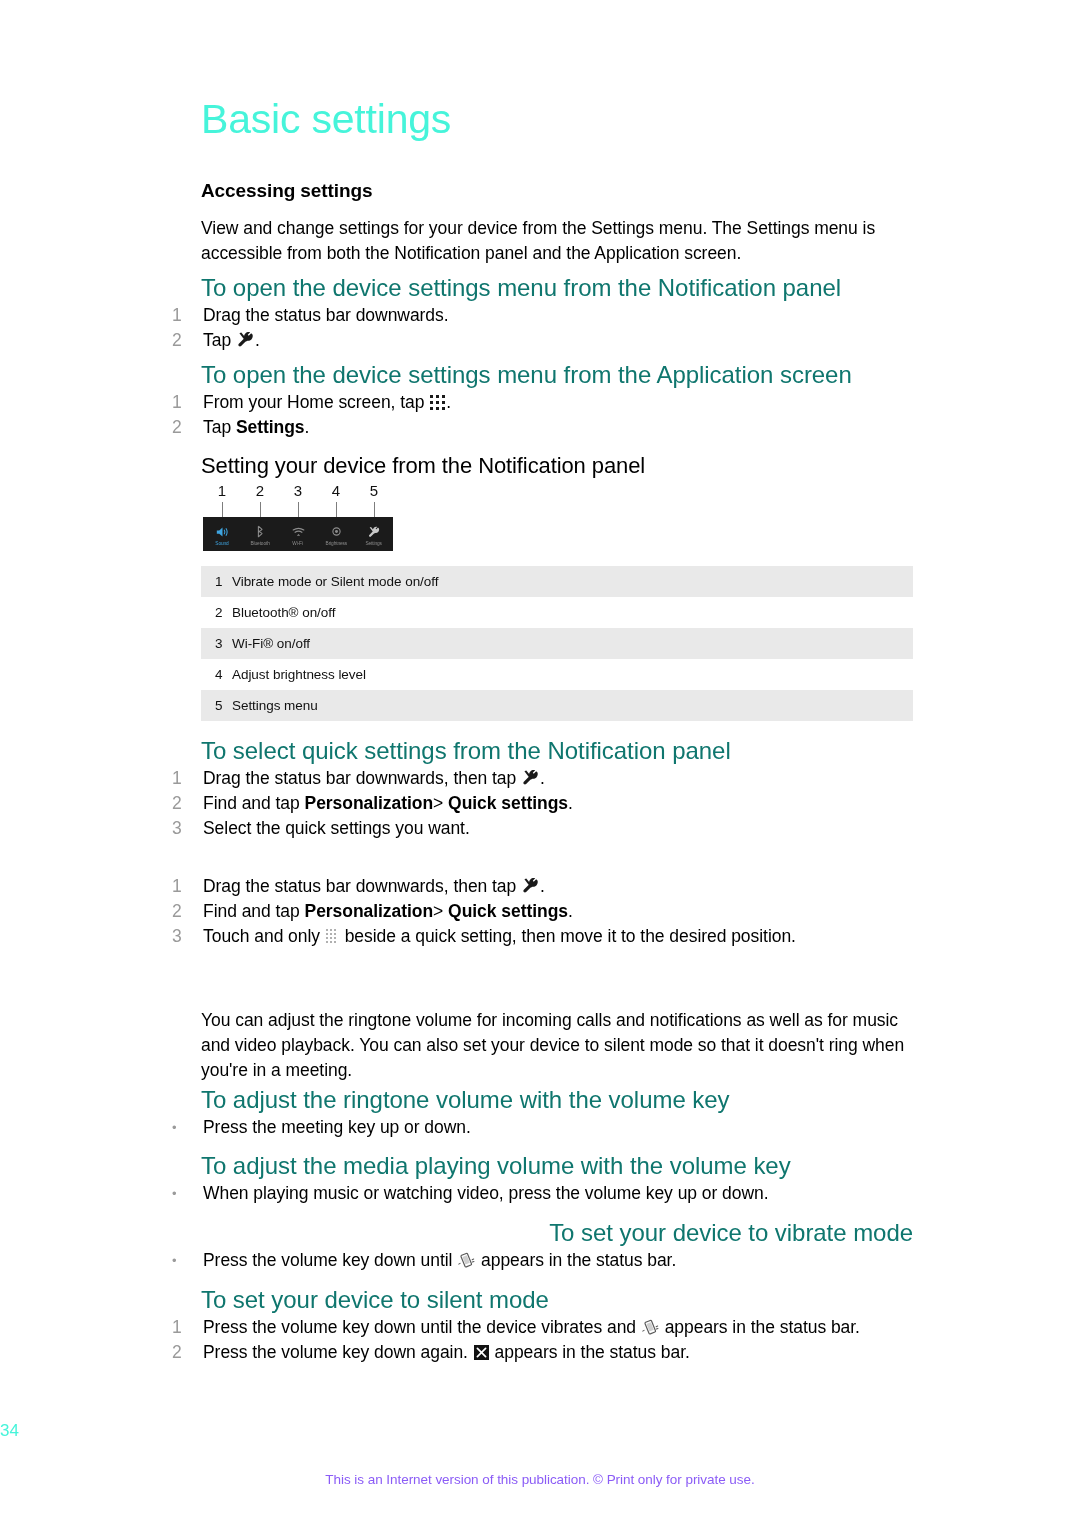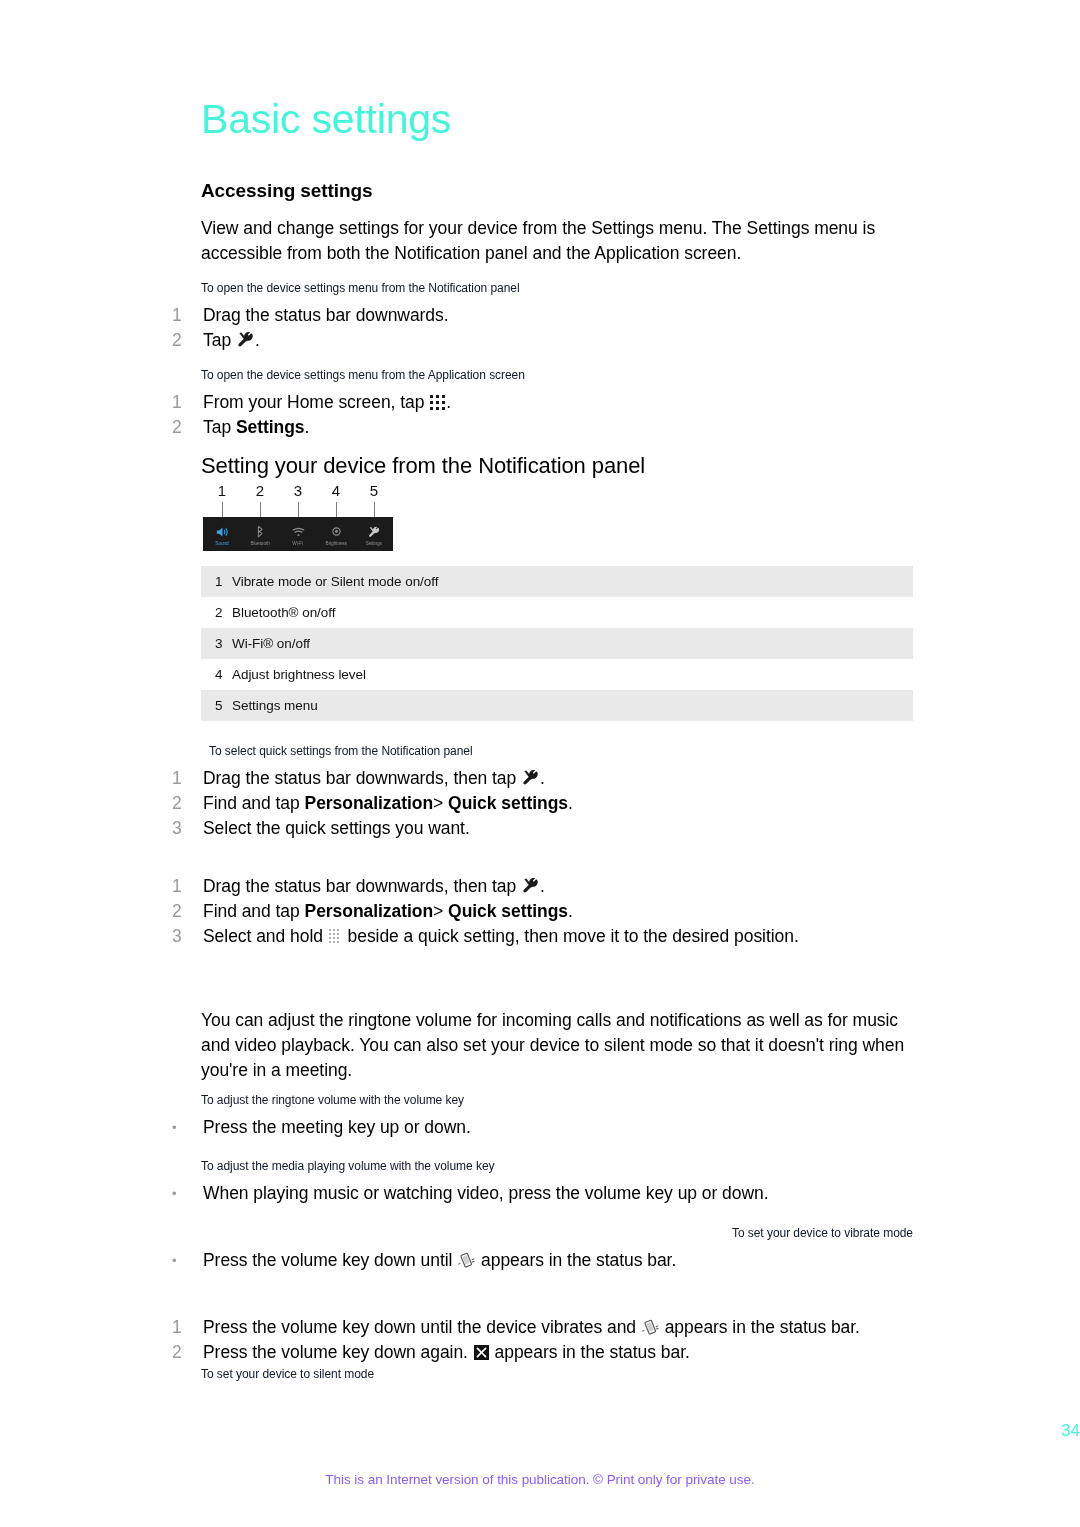--- a/index.html
+++ b/index.html
@@ -41,24 +41,24 @@
     letter-spacing: -0.1px;
   }
   .h3-plain {
     font-size: 22px;
     line-height: 28px;
     font-weight: 400;
     color: #000;
     letter-spacing: -0.1px;
   }
   .task-title {
-    font-size: 12px;
+    font-size: 24px;
     line-height: 22px;
     font-weight: 400;
-    color: #0f172a;
+    color: #0f766e;
     letter-spacing: -0.05px;
   }
   .body-text {
     font-size: 17.5px;
     line-height: 25px;
     color: #000;
     letter-spacing: -0.05px;
   }
 
   
@@ -165,21 +165,21 @@
   .legend-row.shade { background: #e9e9e9; }
   .legend-row .rnum { width: 31px; flex: 0 0 31px; padding-left: 14px; box-sizing: border-box; }
   .legend-row .rtxt { flex: 1 1 auto; }
 
   
   .page-number {
     position: absolute;
     left: 0;
     top: 1421px;
     width: 1080px;
-    text-align: right;
+    text-align: left;
     font-size: 17px;
     color: #46f4da;
   }
   .footer-note {
     position: absolute;
     left: 0;
     top: 1472px;
     width: 1080px;
     text-align: center;
     font-size: 13.5px;
@@ -326,21 +326,21 @@
     <div class="legend-row">
       <span class="rnum">4</span>
       <span class="rtxt">Adjust brightness level</span>
     </div>
     <div class="legend-row shade">
       <span class="rnum">5</span>
       <span class="rtxt">Settings menu</span>
     </div>
   </div>
 
-  <div class="abs col task-title" style="top:740px;margin-left:8px;">To select quick settings from the Notification panel</div>
+  <div class="abs col task-title" style="top:740px;">To select quick settings from the Notification panel</div>
   <div class="steps" style="top:766px;">
     <div class="step">
       <span class="num">1</span>
       <span class="txt"><span>Drag the status bar downwards, then tap </span><span class="inline-icon icon-tools"><svg viewBox="0 0 24 24" width="17" height="17">
               <g fill="#1a1a1a">
                 <path d="M3.4 3.0 L6.0 2.2 L15.0 13.0 L12.6 15.0 Z"></path>
                 <path d="M20.0 3.2 L16.6 6.6 L15.2 5.2 L18.6 1.8 C16.2 1.0 13.6 1.6 11.8 3.4 C10.0 5.2 9.5 7.8 10.3 10.1 L2.6 17.9 C1.7 18.8 1.7 20.2 2.6 21.1 C3.5 22.0 4.9 22.0 5.8 21.1 L13.6 13.4 C15.9 14.2 18.5 13.7 20.3 11.9 C22.1 10.1 22.7 7.5 21.9 5.1 Z"></path>
               </g>
             </svg></span><span>.</span></span>
     </div>
@@ -363,21 +363,21 @@
                 <path d="M20.0 3.2 L16.6 6.6 L15.2 5.2 L18.6 1.8 C16.2 1.0 13.6 1.6 11.8 3.4 C10.0 5.2 9.5 7.8 10.3 10.1 L2.6 17.9 C1.7 18.8 1.7 20.2 2.6 21.1 C3.5 22.0 4.9 22.0 5.8 21.1 L13.6 13.4 C15.9 14.2 18.5 13.7 20.3 11.9 C22.1 10.1 22.7 7.5 21.9 5.1 Z"></path>
               </g>
             </svg></span><span>.</span></span>
     </div>
     <div class="step">
       <span class="num">2</span>
       <span class="txt"><span>Find and tap </span><b>Personalization</b><span>&gt;</span><b> Quick settings</b><span>.</span></span>
     </div>
     <div class="step">
       <span class="num">3</span>
-      <span class="txt"><span>Select and hold </span><span class="inline-icon icon-draghandle"><svg viewBox="0 0 13 15" width="13" height="15">
+      <span class="txt"><span>Touch and only </span><span class="inline-icon icon-draghandle"><svg viewBox="0 0 13 15" width="13" height="15">
               <g fill="#b0b0b0">
                 <rect x="0" y="0" width="2" height="2"></rect>
                 <rect x="4" y="0" width="2" height="2"></rect>
                 <rect x="8" y="0" width="2" height="2"></rect>
                 <rect x="0" y="4" width="2" height="2"></rect>
                 <rect x="4" y="4" width="2" height="2"></rect>
                 <rect x="8" y="4" width="2" height="2"></rect>
                 <rect x="0" y="8" width="2" height="2"></rect>
                 <rect x="4" y="8" width="2" height="2"></rect>
                 <rect x="8" y="8" width="2" height="2"></rect>
@@ -418,21 +418,21 @@
               </g>
               <g stroke="#5a5a5a" stroke-width="1.1" stroke-linecap="round">
                 <path d="M15.0 8.2 L16.6 7.4"></path>
                 <path d="M15.2 10.6 L16.9 10.0"></path>
                 <path d="M2.2 12.0 L0.8 12.8"></path>
               </g>
             </svg></span><span> appears in the status bar.</span></span>
     </div>
   </div>
 
-  <div class="abs col task-title" style="top:1363px;">To set your device to silent mode</div>
+  <div class="abs col task-title" style="top:1289px;">To set your device to silent mode</div>
   <div class="steps" style="top:1315px;">
     <div class="step">
       <span class="num">1</span>
       <span class="txt"><span>Press the volume key down until the device vibrates and </span><span class="inline-icon icon-vibrate"><svg viewBox="0 0 18 18" width="17" height="17">
               <g transform="rotate(-22 9 9)">
                 <rect x="5.2" y="2.0" width="7.4" height="13.2" rx="1.1" fill="none" stroke="#5a5a5a" stroke-width="1.25"></rect>
                 <rect x="6.4" y="4.0" width="5" height="8.4" fill="#cfcfcf"></rect>
               </g>
               <g stroke="#5a5a5a" stroke-width="1.1" stroke-linecap="round">
                 <path d="M15.0 8.2 L16.6 7.4"></path>

